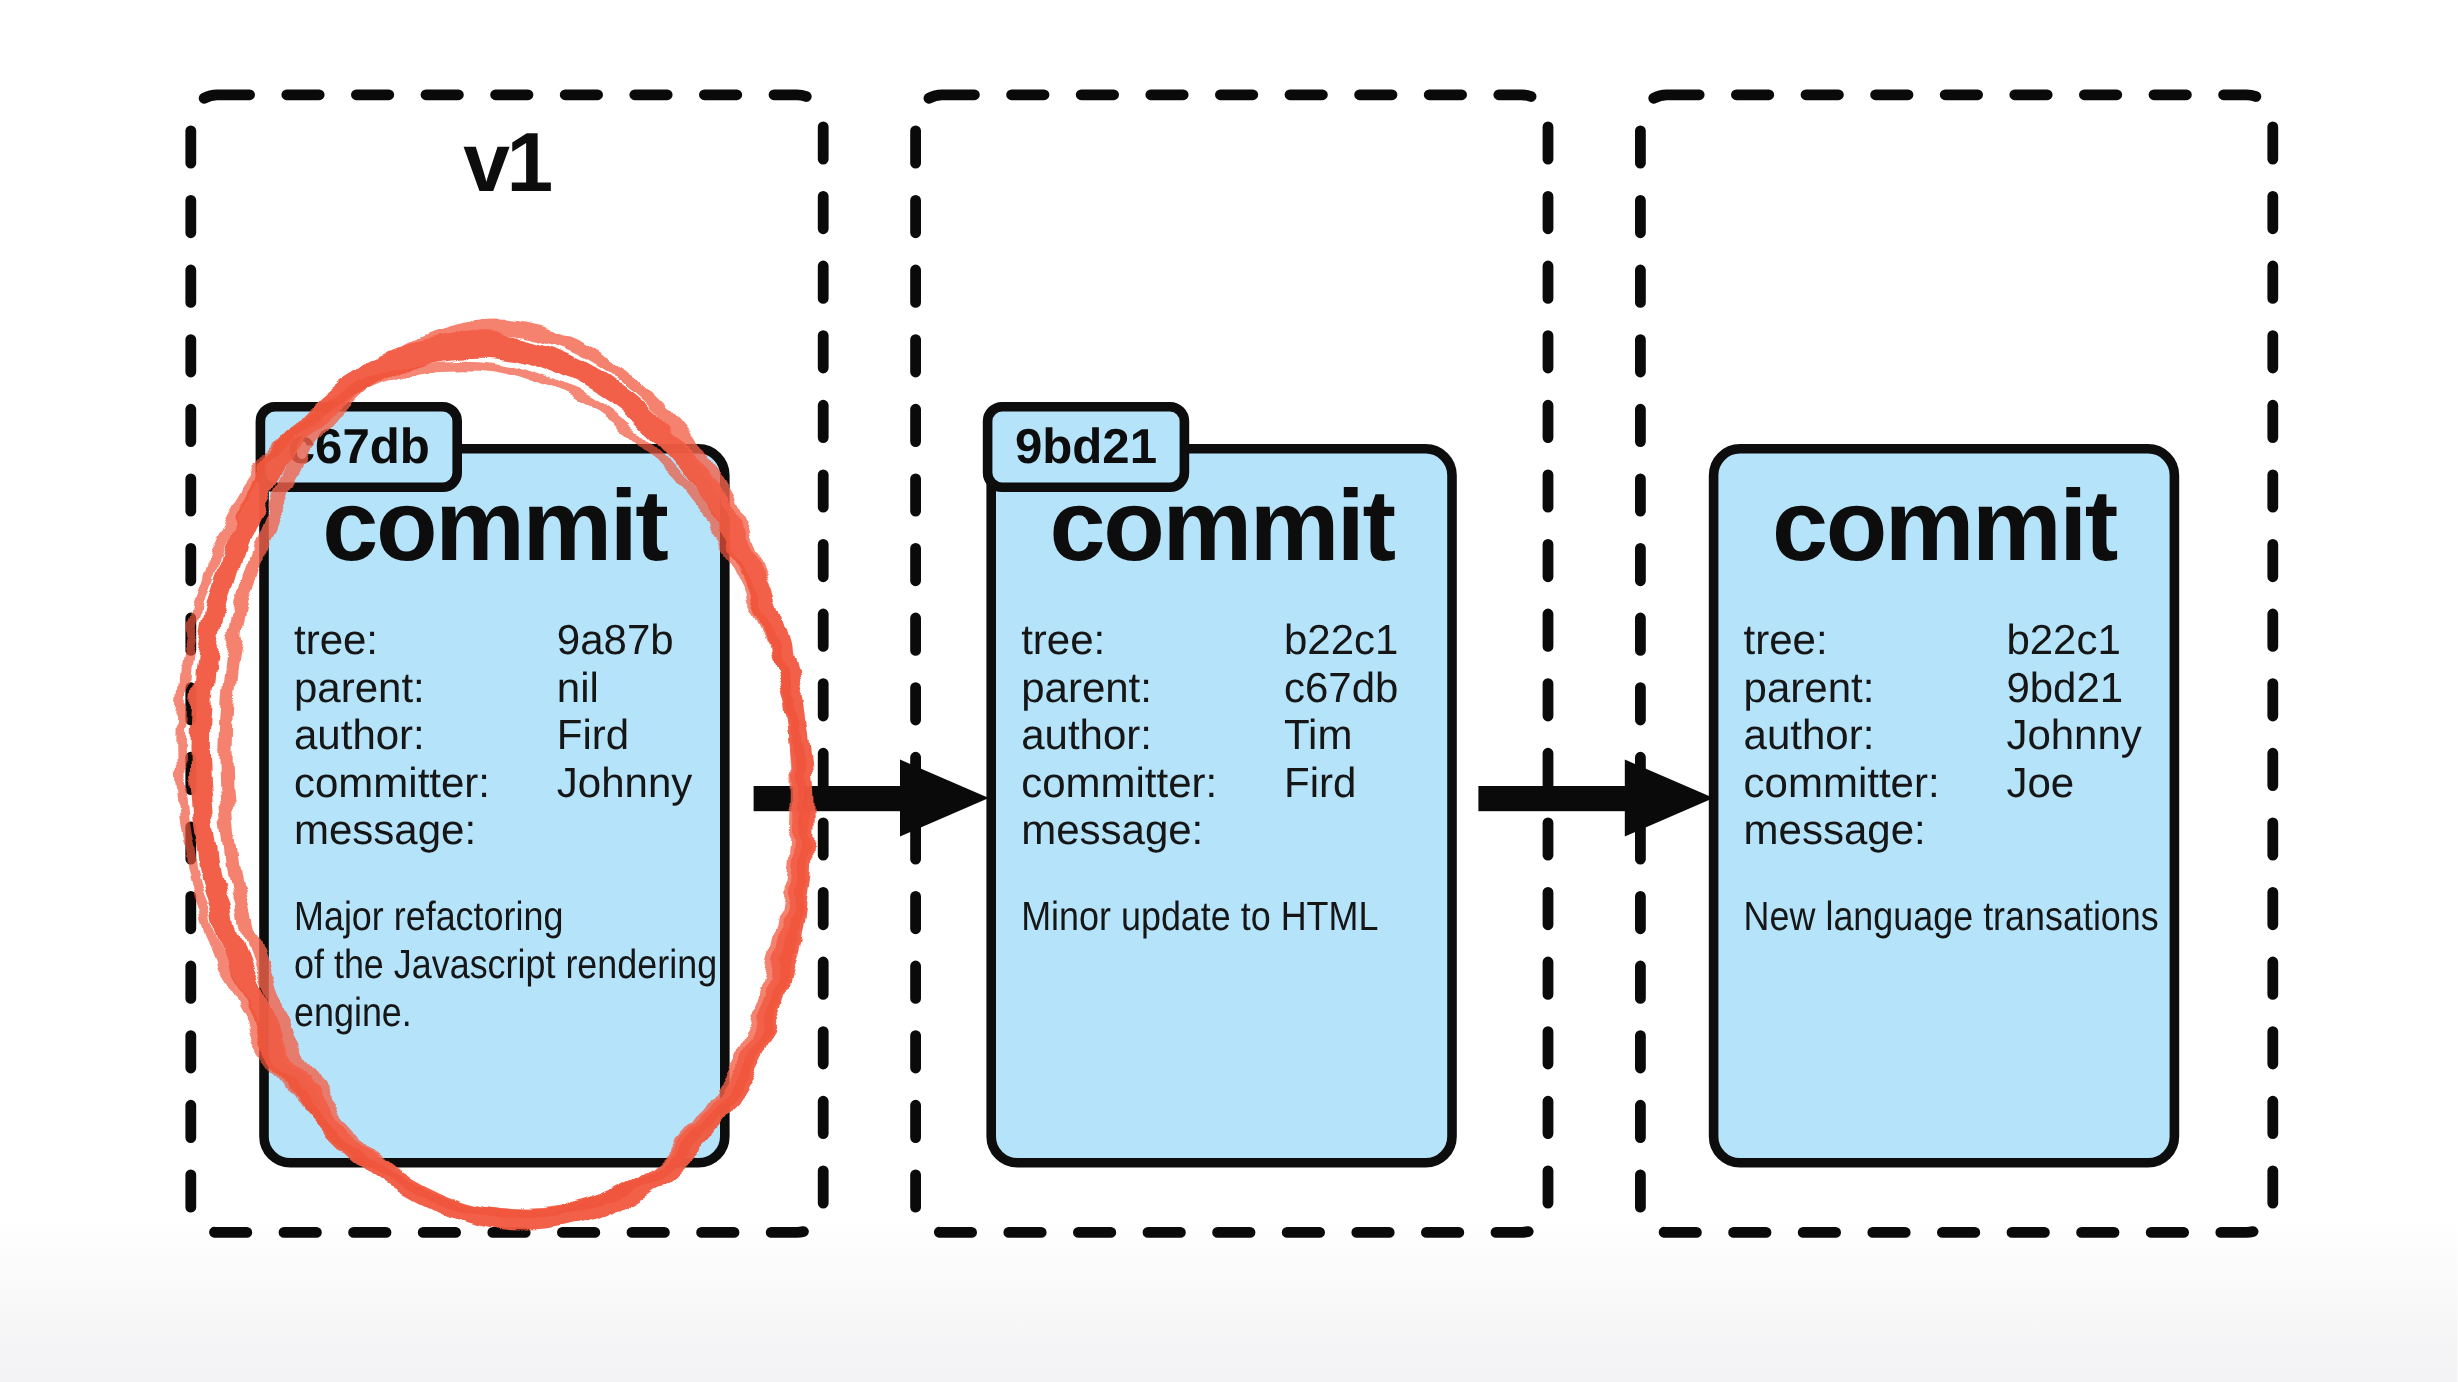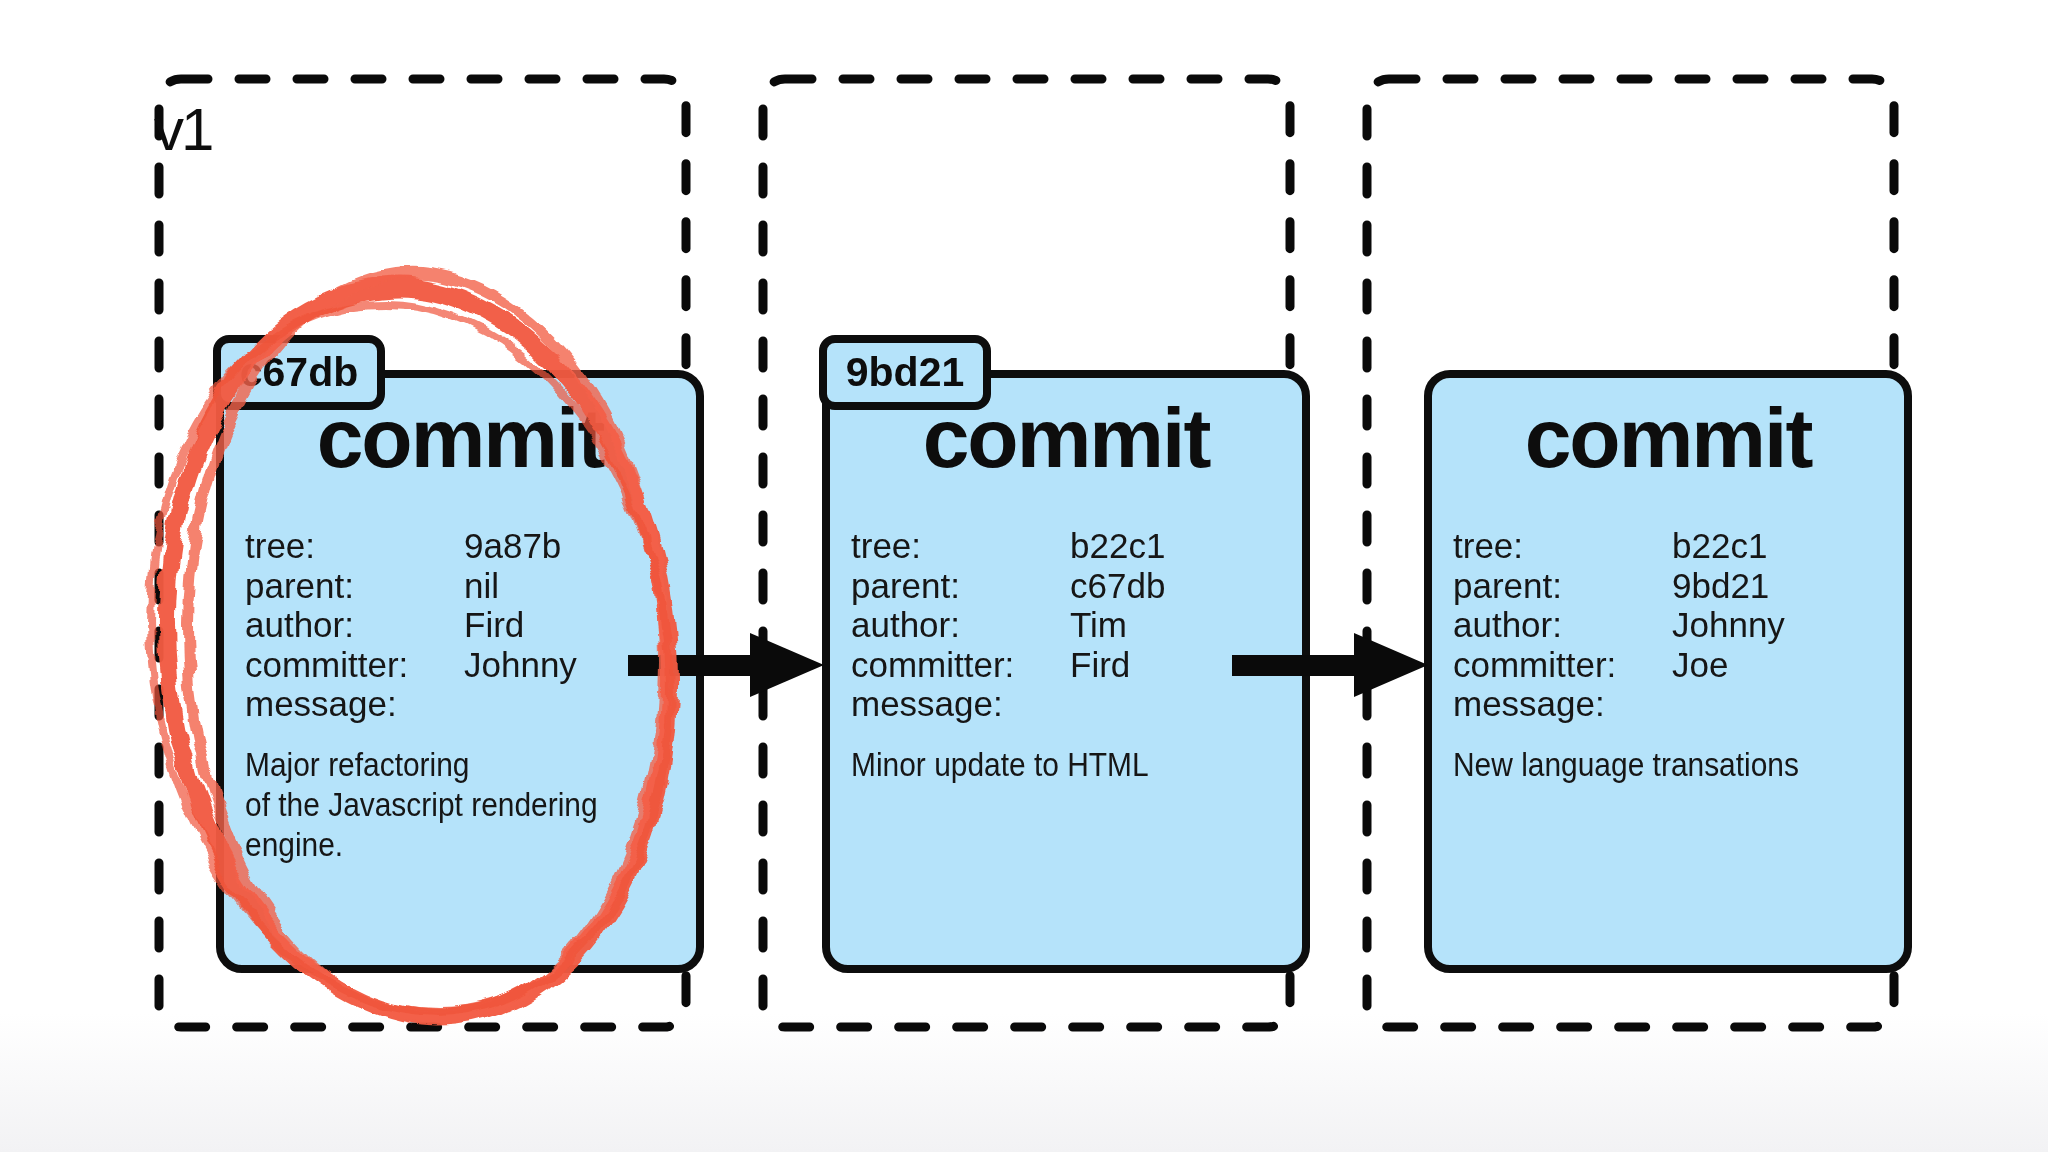--- a/index.html
+++ b/index.html
@@ -19,31 +19,32 @@
     width: 2048px; height: 1152px;
     pointer-events: none;
   }
   #highlight-layer { z-index: 40; }
   #boxes-layer { z-index: 1; }
 
   .version-label {
     position: absolute;
     top: 100px;
     width: 536px;
-    font-size: 60px;
-    font-weight: normal;
+    text-align: center;
+    font-size: 70px;
+    font-weight: bold;
     letter-spacing: -3px;
     color: #0d0d0d;
     z-index: 2;
     line-height: 1;
   }
   .card {
     position: absolute;
     top: 370px;
-    width: 488px; height: 603px;
+    width: 392px; height: 603px;
     box-sizing: border-box;
     background: #b5e3fa;
     border: 8px solid #0d0d0d;
     border-radius: 26px;
     z-index: 3;
   }
   .tab {
     position: absolute;
     top: 335px;
     width: 172px; height: 75px;
@@ -63,21 +64,21 @@
     margin-top: 14px;
     text-align: center;
     font-size: 84px;
     font-weight: bold;
     letter-spacing: -2px;
     color: #0d0d0d;
     line-height: 1.1;
   }
   .fields {
     position: absolute;
-    left: 21px; top: 148px;
+    left: 21px; top: 136px;
     width: 370px;
     font-size: 35px;
     line-height: 39.5px;
     color: #161616;
   }
   .field-row { display: flex; }
   .field-label { width: 219px; flex: 0 0 auto; }
   .field-value { flex: 1 1 auto; }
   .message {
     position: absolute;

